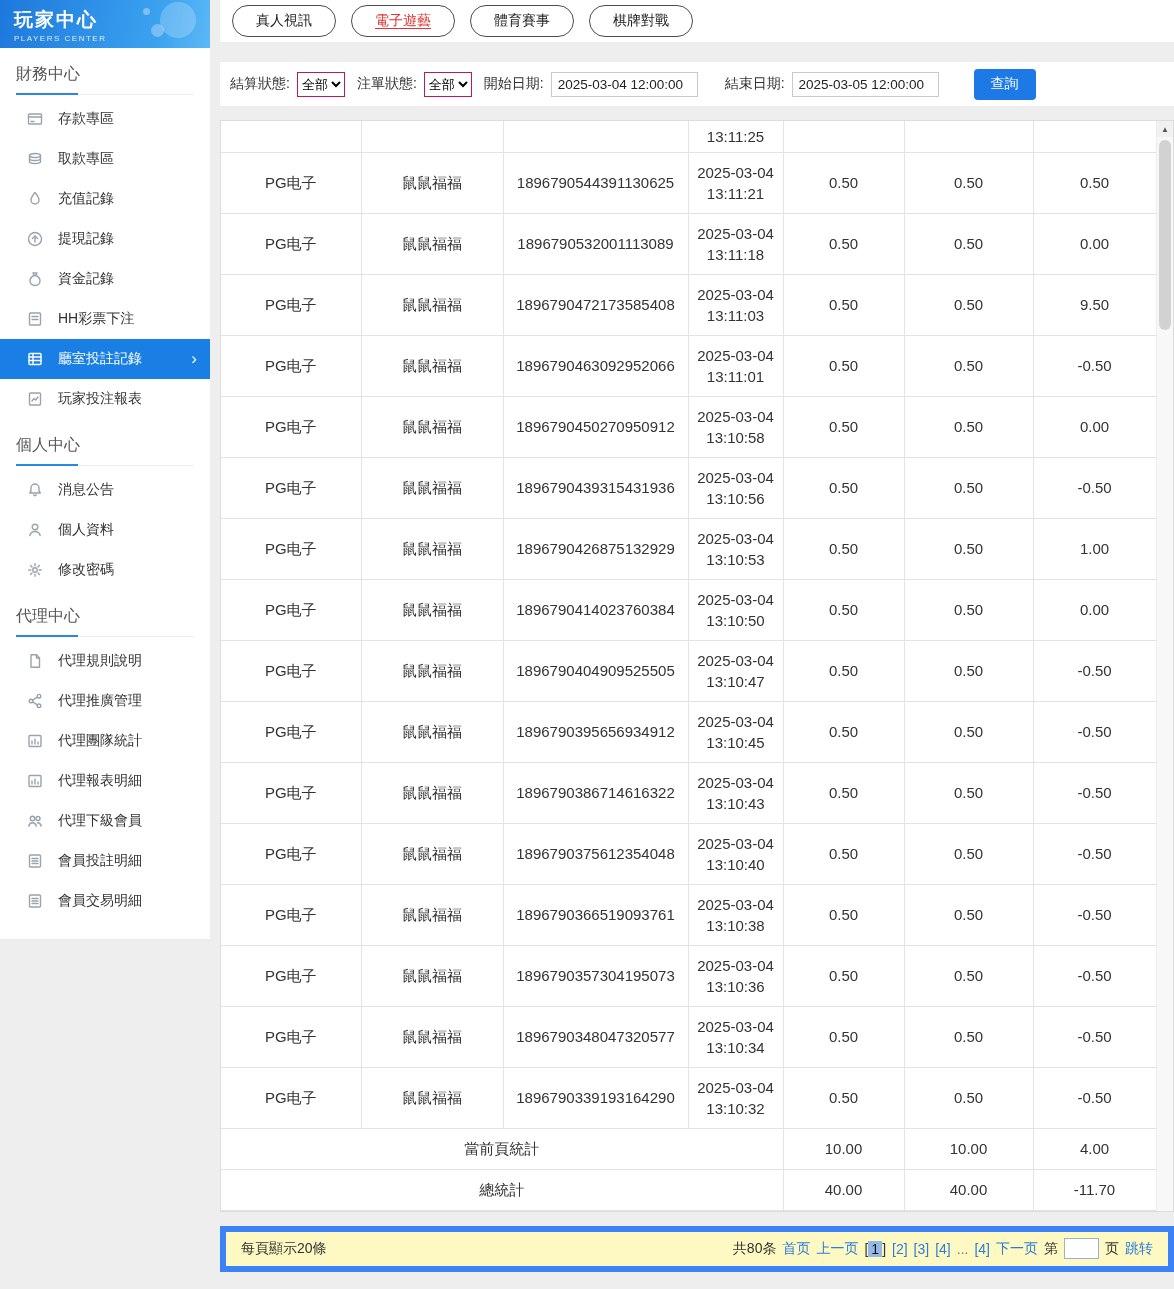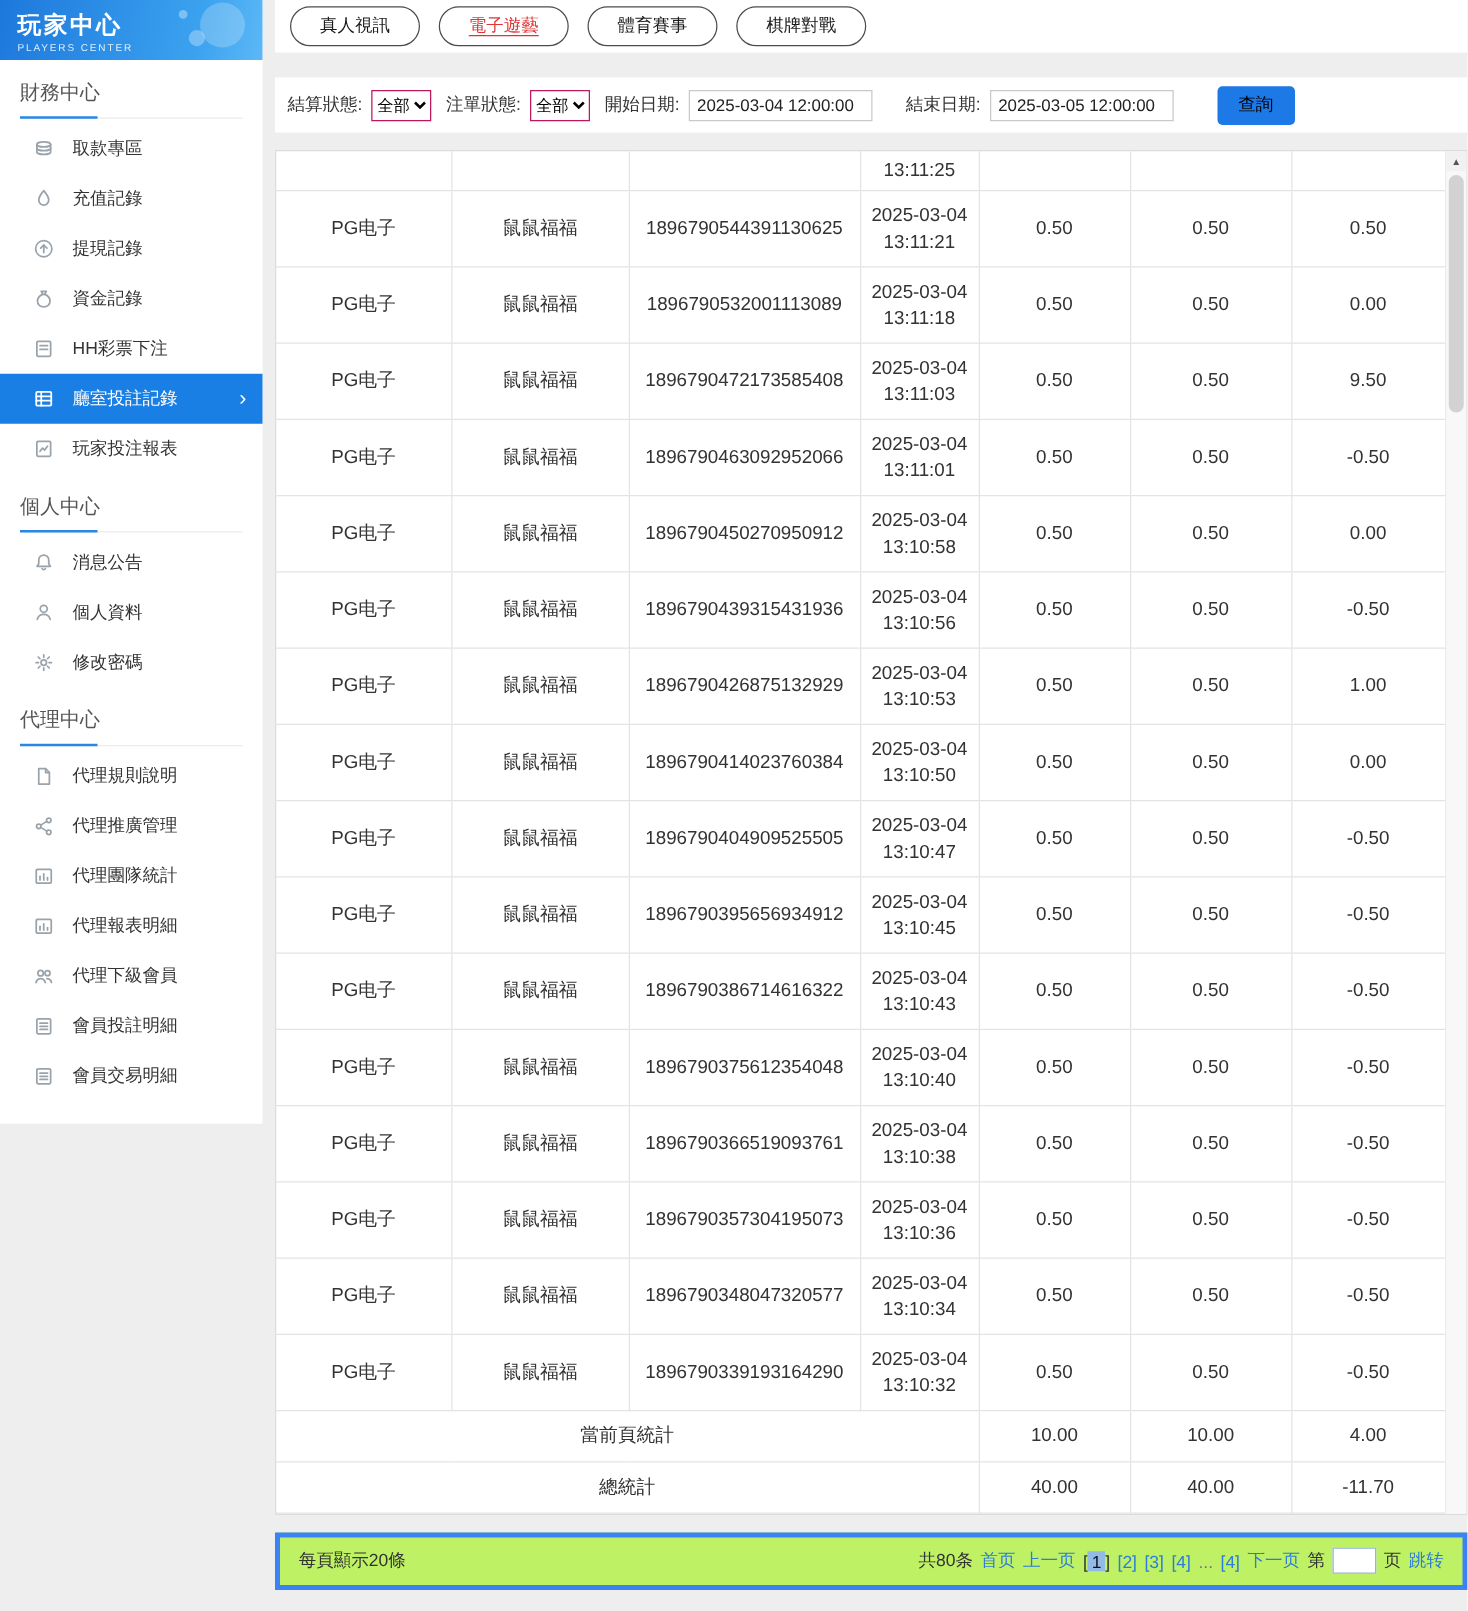--- a/index.html
+++ b/index.html
@@ -25,33 +25,33 @@
 
   
   .main{position:absolute;left:220px;top:0;width:954px;}
   .tabbar{height:42px;background:#fff;display:flex;align-items:center;gap:15px;padding-left:12px;}
   .tab{border:1px solid #4c4c4c;border-radius:17px;padding:6px 23px;font-size:14px;background:#fff;color:#1b1b1b;cursor:pointer;font-family:inherit;}
   .tab.active{color:#e03434;text-decoration:underline;text-underline-offset:3px;}
 
   .filterbar{margin-top:20px;height:44px;background:#fff;display:flex;align-items:center;gap:7px;padding-left:10px;font-size:14px;color:#333;}
   .fsel{height:25px;border:1px solid #be185d;background:#fff;font-size:13px;font-family:inherit;margin-right:5px;}
   .fdate{width:147px;height:25px;border:1px solid #c9c9c9;font-size:13.5px;padding:1px 6px;color:#222;font-family:inherit;margin-right:20px;}
-  .search-btn{background:#1d79e6;color:#000000;border:none;border-radius:4px;height:31px;padding:0 17px;font-size:14px;margin-left:8px;cursor:pointer;font-family:Liberation Mono, monospace;}
+  .search-btn{background:#1d79e6;color:#ffffff;border:none;border-radius:4px;height:31px;padding:0 17px;font-size:14px;margin-left:8px;cursor:pointer;font-family:Liberation Mono, monospace;}
 
   .table-panel{margin-top:14px;position:relative;background:#fff;border:1px solid #dcdcdc;}
   table.rec{border-collapse:collapse;table-layout:fixed;width:935px;font-size:15px;color:#333;}
   table.rec td{border-right:1px solid #e3e3e3;border-bottom:1px solid #e3e3e3;text-align:center;vertical-align:middle;padding:0 4px;line-height:21px;word-break:break-word;}
   tr.partial{height:31px;}
   tr.datarow{height:61px;}
   tr.stat{height:41px;}
   .vscroll{position:absolute;top:0;right:0;bottom:0;width:17px;background:#f8f8f8;border-left:1px solid #ececec;}
   .vs-btn{height:16px;background:#f1f1f1;display:flex;align-items:center;justify-content:center;font-size:8px;color:#555;cursor:pointer;}
   .vs-thumb{position:absolute;left:2px;top:19px;width:12px;height:190px;background:#d2d2d2;border-radius:6px;cursor:pointer;}
 
-  .pager{margin-top:14px;height:46px;background:#bef264;border:4px solid #3b82f6;display:flex;align-items:center;justify-content:space-between;padding:0 15px;font-size:14px;color:#333;}
+  .pager{margin-top:14px;height:46px;background:#fef9c3;border:6px solid #3b82f6;display:flex;align-items:center;justify-content:space-between;padding:0 15px;font-size:14px;color:#333;}
   .pager-right{display:flex;align-items:center;gap:6px;}
   .plink{color:#2d7cd9;cursor:pointer;text-decoration:none;}
   .pgtext{color:#333;}
   .ell{color:#777;}
   .curwrap{color:#333;}
   .curnum{background:#93b9e6;color:#10131a;padding:0 3px;}
   .jump-input{width:35px;height:21px;border:1px solid #93b4da;font-size:13px;padding:0 3px;font-family:inherit;}
 </style>
 </head>
 <body>
@@ -59,20 +59,30 @@
 <div class="sidebar">
   <div class="sb-header">
     <span class="bub1"></span>
     <span class="bub2"></span>
     <span class="bub3"></span>
     <div class="sb-title">玩家中心</div>
     <div class="sb-sub">PLAYERS CENTER</div>
   </div>
   <nav id="sidebar-nav">
       <div class="side-section">財務中心</div>
+      <div class="side-item">
+        <span class="s-icon">
+          <svg width="16" height="16" viewBox="0 0 16 16" fill="none" stroke="currentColor" stroke-width="1.4" stroke-linecap="round" stroke-linejoin="round">
+            <rect x="1.5" y="3" width="13" height="10" rx="1"></rect>
+            <line x1="1.5" y1="6" x2="14.5" y2="6"></line>
+            <line x1="4" y1="10.5" x2="7" y2="10.5"></line>
+          </svg>
+        </span>
+        <span>存款專區</span>
+      </div>
       <div class="side-item">
         <span class="s-icon">
           <svg width="16" height="16" viewBox="0 0 16 16" fill="none" stroke="currentColor" stroke-width="1.4" stroke-linecap="round" stroke-linejoin="round">
             <ellipse cx="8" cy="4.5" rx="5.5" ry="2"></ellipse>
             <path d="M2.5 4.5v3c0 1.1 2.5 2 5.5 2s5.5-.9 5.5-2v-3"></path>
             <path d="M2.5 7.5v3c0 1.1 2.5 2 5.5 2s5.5-.9 5.5-2v-3"></path>
           </svg>
         </span>
         <span>取款專區</span>
       </div>

